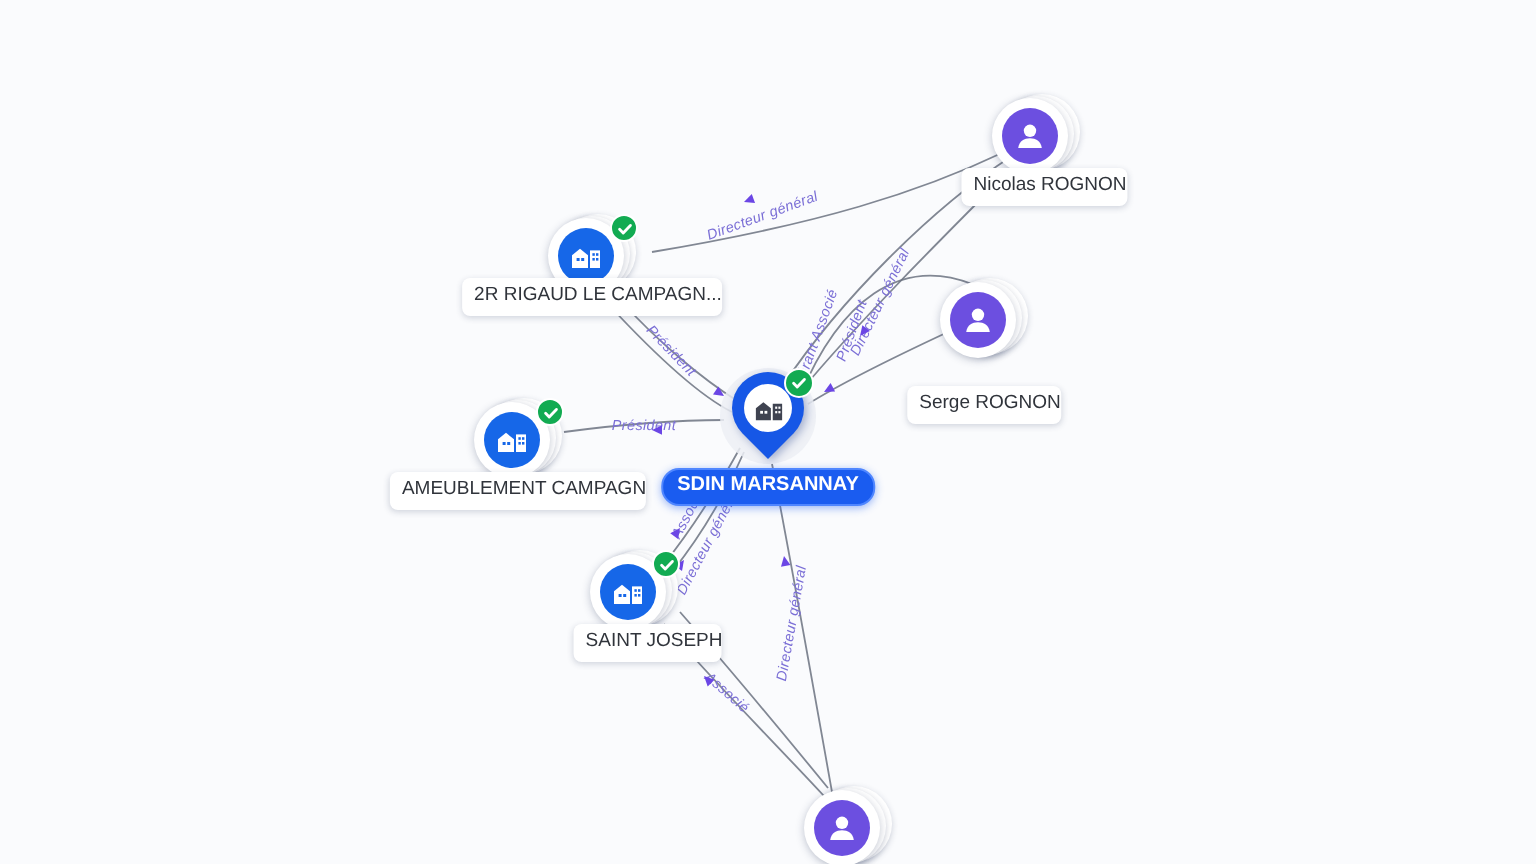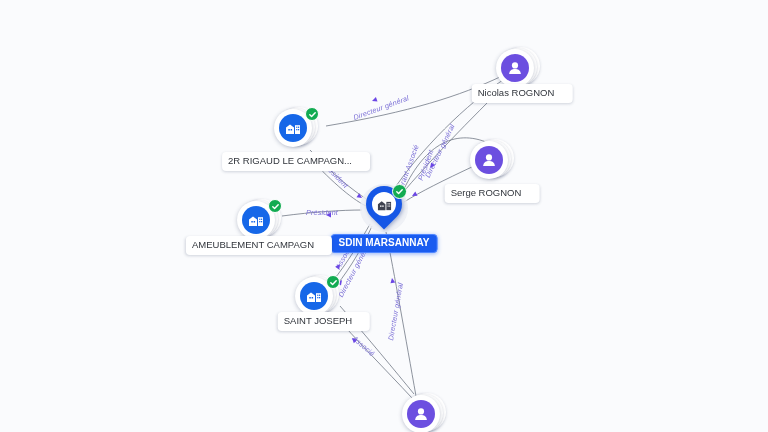--- a/index.html
+++ b/index.html
@@ -90,21 +90,21 @@
   }
 
   .node-label {
     position: absolute;
     transform: translate(-50%, 0);
     white-space: nowrap;
     background: #ffffff;
     color: #30343b;
     font-size: 9.5px;
     line-height: 1;
-    padding: 4px 18px 5px 6px;
+    padding: 4px 0 5px 6px;
     border-radius: 4px;
     box-shadow: 0 1px 3px rgba(40,55,90,0.20);
   }
   .node-label.selected {
     background: #1a5cf0;
     color: #ffffff;
     font-weight: bold;
     font-size: 10px;
     border: 1.5px solid #4f86ff;
     padding: 3px 7px 4px 7px;
@@ -215,21 +215,21 @@
             <rect x="11.3" y="9.1" width="1.1" height="1.2" fill="#ffffff"></rect>
             <rect x="13" y="9.1" width="1.1" height="1.2" fill="#ffffff"></rect>
           </svg>
         </div>
         <div class="pin-badge">
           <svg width="9" height="9" viewBox="0 0 12 12">
             <path d="M2.4 6.2 L4.8 8.6 L9.6 3.6" stroke="#ffffff" stroke-width="1.9" fill="none" stroke-linecap="round" stroke-linejoin="round"></path>
           </svg>
         </div>
       </div>
-      <div class="node-label selected" style="left: 384px; top: 234px;">SDIN MARSANNAY</div>
+      <div class="node-label selected" style="left: 384px; top: 234px; border-radius: 9px;">SDIN MARSANNAY</div>
       <div class="node" style="left: 296px; top: 128px;">
         <div class="node-stack stack-a"></div>
         <div class="node-stack stack-b"></div>
         <div class="node-disc">
           <div class="node-inner company">
             <svg class="node-icon-svg" width="16" height="16" viewBox="0 0 16 16">
               <path d="M1 14 L1 7.6 L5 4.4 L9 7.6 L9 14 Z" fill="#ffffff"></path>
               <rect x="10" y="5.2" width="5" height="8.8" fill="#ffffff"></rect>
               <rect x="3.3" y="9" width="1.5" height="1.5" fill="#1667e8"></rect>
               <rect x="5.6" y="9" width="1.5" height="1.5" fill="#1667e8"></rect>
@@ -239,21 +239,21 @@
               <rect x="13" y="9" width="1.2" height="1.3" fill="#1667e8"></rect>
             </svg>
           </div>
         </div>
         <div class="node-badge">
           <svg width="9" height="9" viewBox="0 0 12 12">
             <path d="M2.4 6.2 L4.8 8.6 L9.6 3.6" stroke="#ffffff" stroke-width="1.9" fill="none" stroke-linecap="round" stroke-linejoin="round"></path>
           </svg>
         </div>
       </div>
-      <div class="node-label" style="left: 296px; top: 152px;">2R RIGAUD LE CAMPAGN...</div>
+      <div class="node-label" style="left: 296px; top: 139px;">2R RIGAUD LE CAMPAGN...</div>
       <div class="node" style="left: 259px; top: 220px;">
         <div class="node-stack stack-a"></div>
         <div class="node-stack stack-b"></div>
         <div class="node-disc">
           <div class="node-inner company">
             <svg class="node-icon-svg" width="16" height="16" viewBox="0 0 16 16">
               <path d="M1 14 L1 7.6 L5 4.4 L9 7.6 L9 14 Z" fill="#ffffff"></path>
               <rect x="10" y="5.2" width="5" height="8.8" fill="#ffffff"></rect>
               <rect x="3.3" y="9" width="1.5" height="1.5" fill="#1667e8"></rect>
               <rect x="5.6" y="9" width="1.5" height="1.5" fill="#1667e8"></rect>
@@ -313,21 +313,21 @@
         <div class="node-stack stack-b"></div>
         <div class="node-disc">
           <div class="node-inner person">
             <svg class="node-icon-svg" width="16" height="16" viewBox="0 0 16 16">
               <circle cx="8" cy="5.4" r="3.1" fill="#ffffff"></circle>
               <path d="M2.1 14 C2.6 10.4 5.1 9.1 8 9.1 C10.9 9.1 13.4 10.4 13.9 14 Z" fill="#ffffff"></path>
             </svg>
           </div>
         </div>
       </div>
-      <div class="node-label" style="left: 492px; top: 184px;">Serge ROGNON</div>
+      <div class="node-label" style="left: 492px; top: 193px;">Serge ROGNON</div>
       <div class="node" style="left: 424px; top: 414px;">
         <div class="node-stack stack-a"></div>
         <div class="node-stack stack-b"></div>
         <div class="node-disc">
           <div class="node-inner person">
             <svg class="node-icon-svg" width="16" height="16" viewBox="0 0 16 16">
               <circle cx="8" cy="5.4" r="3.1" fill="#ffffff"></circle>
               <path d="M2.1 14 C2.6 10.4 5.1 9.1 8 9.1 C10.9 9.1 13.4 10.4 13.9 14 Z" fill="#ffffff"></path>
             </svg>
           </div>

